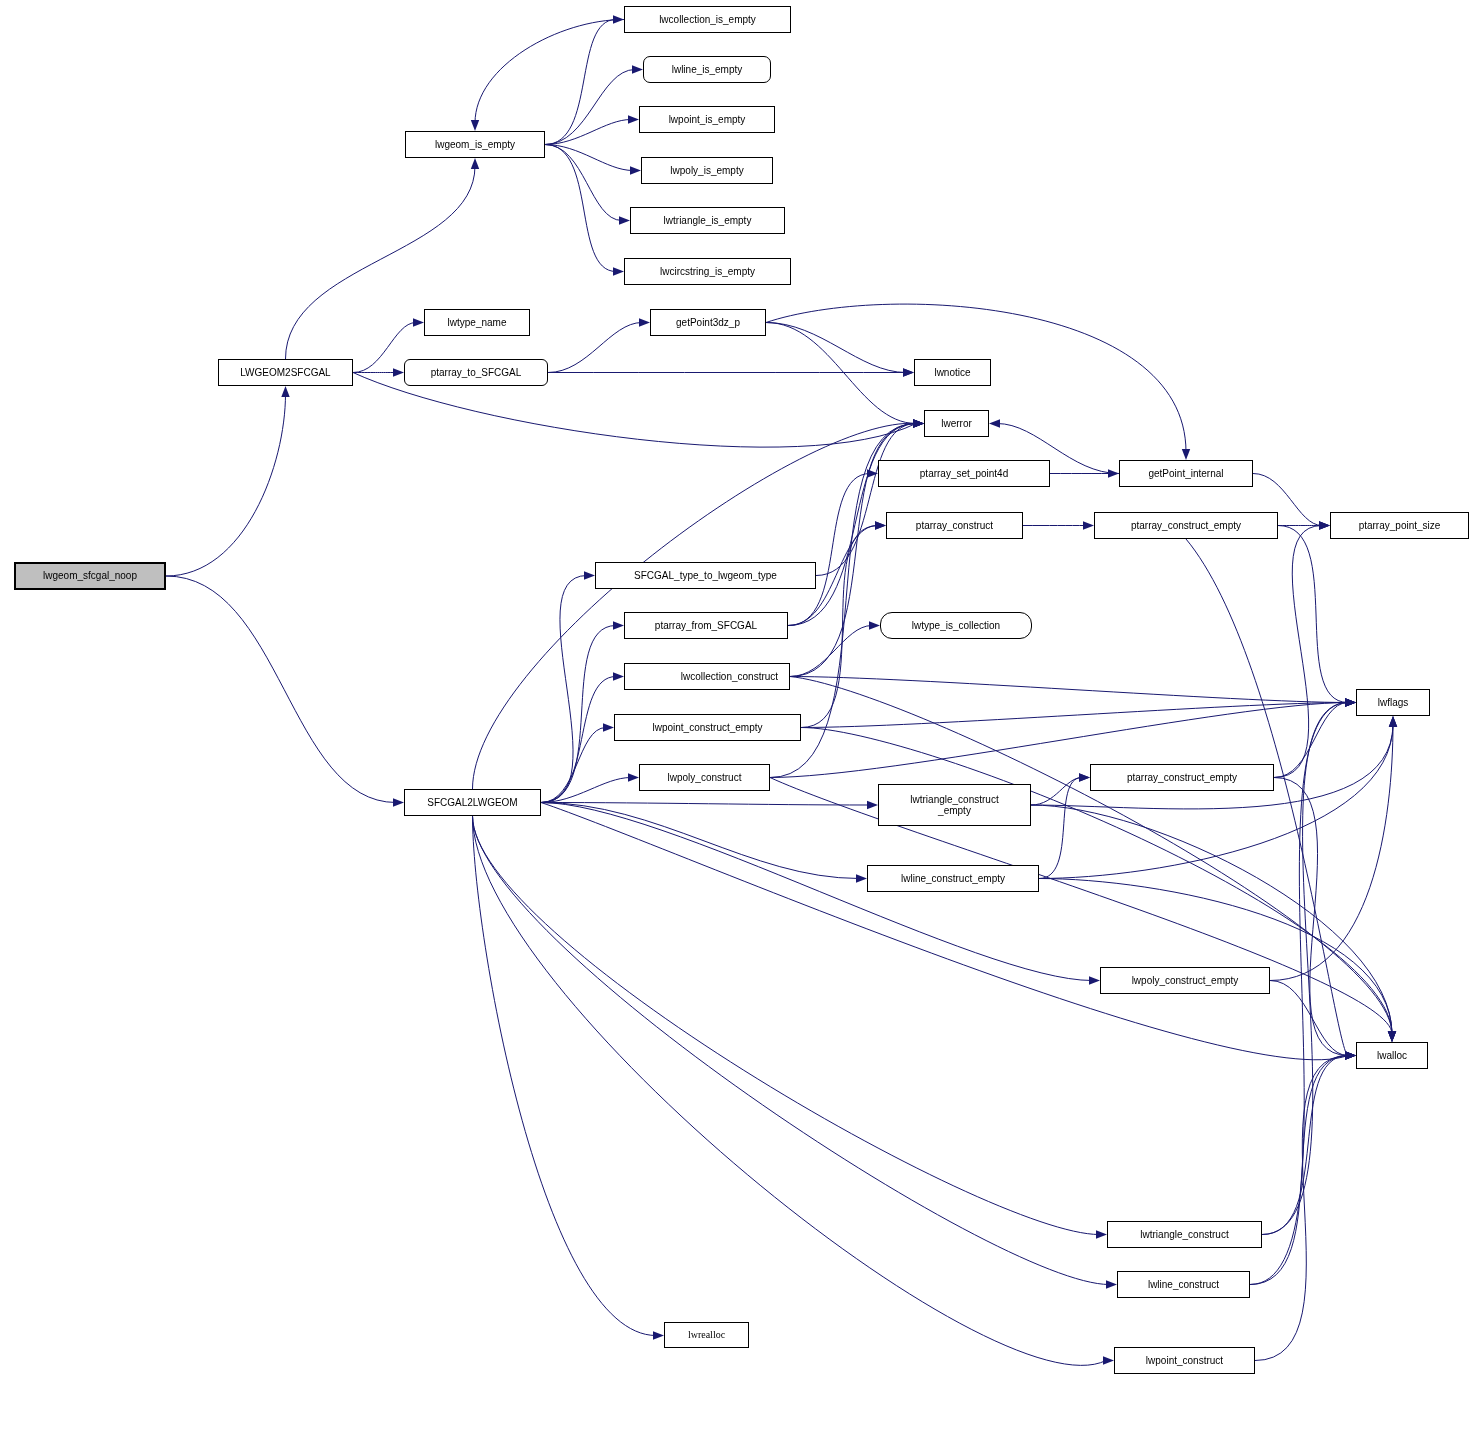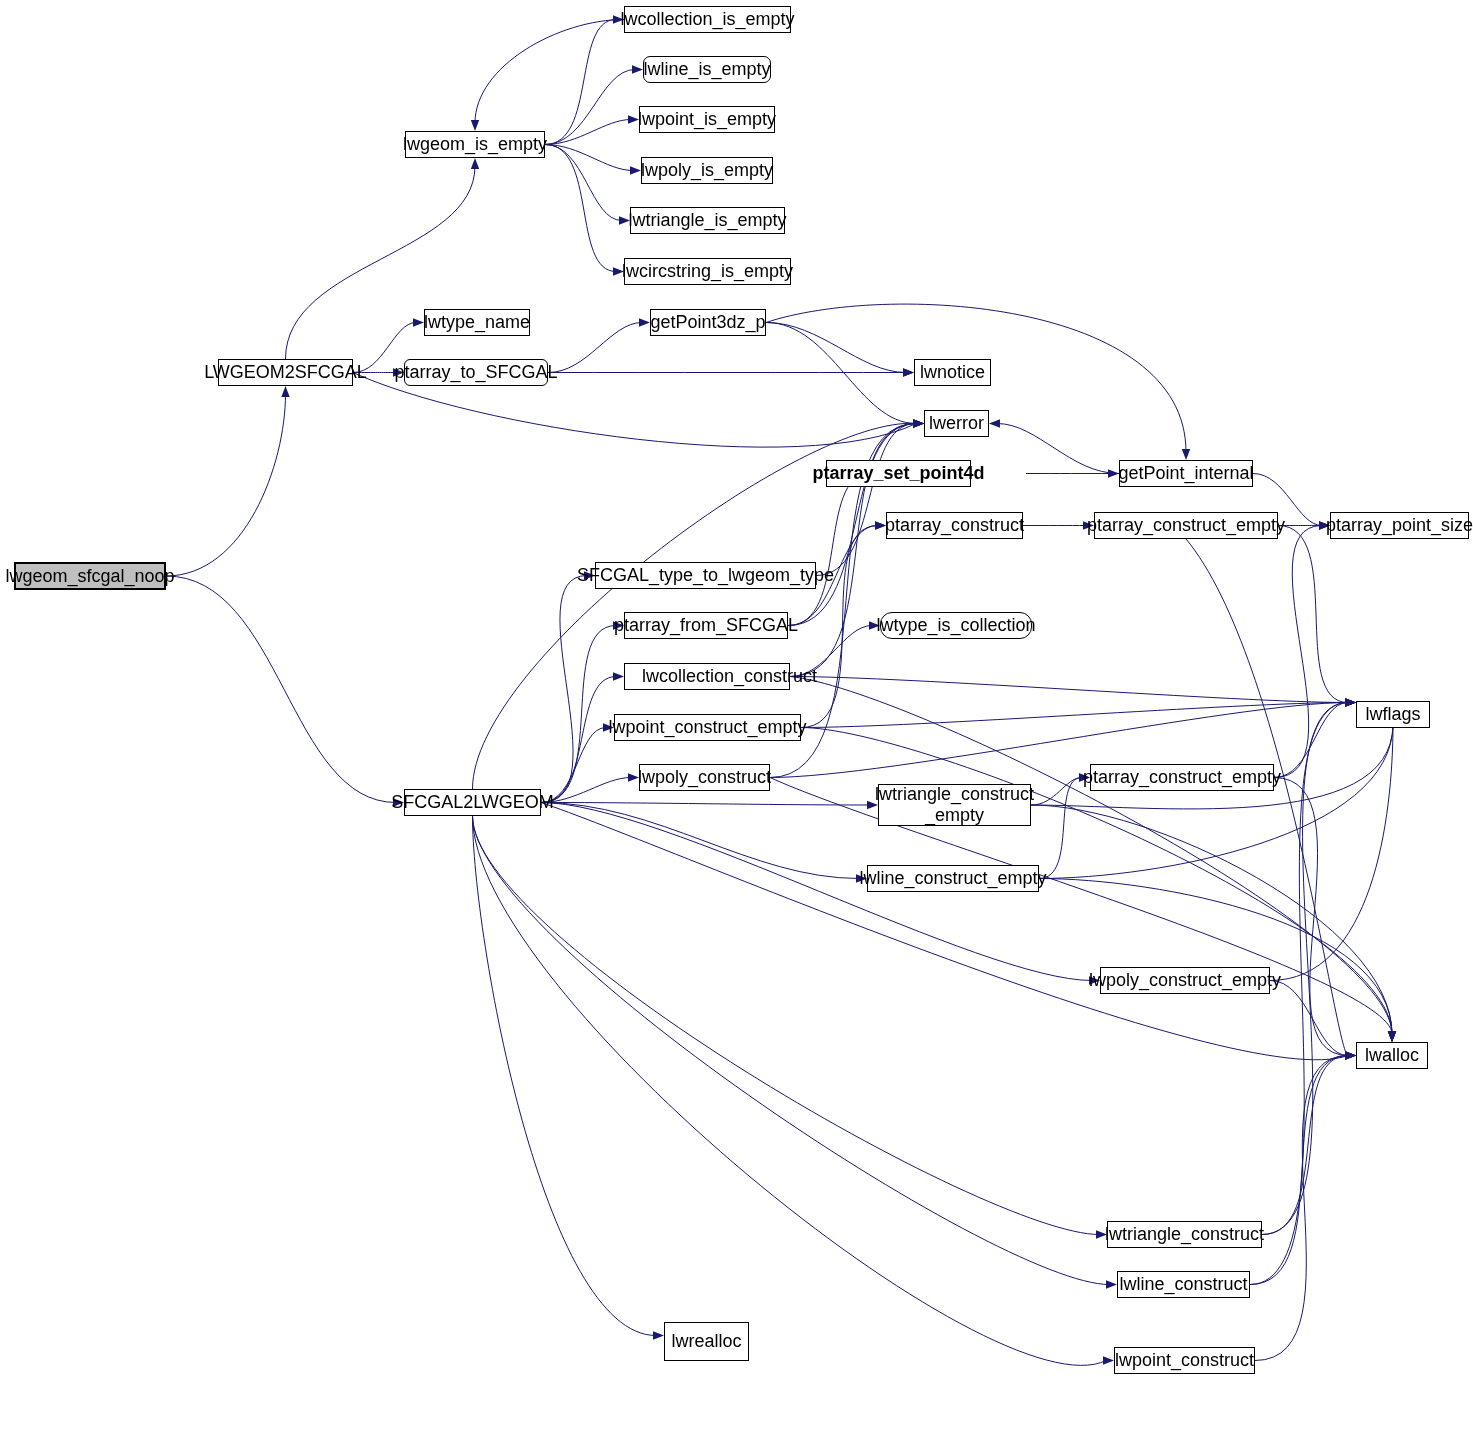--- a/index.html
+++ b/index.html
@@ -18,21 +18,21 @@
     overflow:hidden;
   }
   .edge-layer{position:absolute;left:0;top:0;pointer-events:none;}
   .node-layer{position:absolute;left:0;top:0;width:100%;height:100%;}
   .node{
     position:absolute;
     box-sizing:border-box;
     border:1px solid var(--node-border);
     background:var(--node-fill);
     color:var(--text-color);
-    font-size:18px;
+    font-size:10px;
     line-height:1.15;
     display:flex;
     align-items:center;
     justify-content:center;
     text-align:center;
     white-space:pre-line;
     cursor:pointer;
   }
   .node.hl{
     background:var(--hl-fill);
@@ -194,37 +194,37 @@
       <div class="node" style="left: 641px; top: 157px; width: 132px; height: 27px;">lwpoly_is_empty</div>
       <div class="node" style="left: 630px; top: 207px; width: 155px; height: 27px;">lwtriangle_is_empty</div>
       <div class="node" style="left: 624px; top: 258px; width: 167px; height: 27px;">lwcircstring_is_empty</div>
       <div class="node" style="left: 405px; top: 131px; width: 140px; height: 27px;">lwgeom_is_empty</div>
       <div class="node" style="left: 424px; top: 309px; width: 106px; height: 27px;">lwtype_name</div>
       <div class="node" style="left: 650px; top: 309px; width: 116px; height: 27px;">getPoint3dz_p</div>
       <div class="node" style="left: 404px; top: 359px; width: 144px; height: 27px; border-radius: 6px;">ptarray_to_SFCGAL</div>
       <div class="node" style="left: 218px; top: 359px; width: 135px; height: 27px;">LWGEOM2SFCGAL</div>
       <div class="node" style="left: 914px; top: 359px; width: 77px; height: 27px;">lwnotice</div>
       <div class="node" style="left: 924px; top: 410px; width: 65px; height: 27px;">lwerror</div>
-      <div class="node" style="left: 826px; top: 460px; width: 145px; height: 27px; font-weight: bold;">ptarray_set_point4d</div>
+      <div class="node" style="left: 878px; top: 460px; width: 172px; height: 27px;">ptarray_set_point4d</div>
       <div class="node" style="left: 1119px; top: 460px; width: 134px; height: 27px;">getPoint_internal</div>
       <div class="node" style="left: 886px; top: 512px; width: 137px; height: 27px;">ptarray_construct</div>
       <div class="node" style="left: 1094px; top: 512px; width: 184px; height: 27px;">ptarray_construct_empty</div>
       <div class="node" style="left: 1330px; top: 512px; width: 139px; height: 27px;">ptarray_point_size</div>
       <div class="node" style="left: 595px; top: 562px; width: 221px; height: 27px;">SFCGAL_type_to_lwgeom_type</div>
       <div class="node" style="left: 624px; top: 612px; width: 164px; height: 27px;">ptarray_from_SFCGAL</div>
       <div class="node" style="left: 880px; top: 612px; width: 152px; height: 27px; border-radius: 12px;">lwtype_is_collection</div>
       <div class="node" style="left: 624px; top: 663px; width: 166px; height: 27px; padding-left: 45px;">lwcollection_construct</div>
-      <div class="node" style="left: 1356px; top: 689px; width: 74px; height: 27px; margin-top: 12px;">lwflags</div>
+      <div class="node" style="left: 1356px; top: 689px; width: 74px; height: 27px;">lwflags</div>
       <div class="node" style="left: 614px; top: 714px; width: 187px; height: 27px;">lwpoint_construct_empty</div>
       <div class="node" style="left: 639px; top: 764px; width: 131px; height: 27px;">lwpoly_construct</div>
       <div class="node" style="left: 1090px; top: 764px; width: 184px; height: 27px;">ptarray_construct_empty</div>
       <div class="node" style="left: 878px; top: 784px; width: 153px; height: 42px;">lwtriangle_construct
 _empty</div>
       <div class="node" style="left: 404px; top: 789px; width: 137px; height: 27px;">SFCGAL2LWGEOM</div>
       <div class="node" style="left: 867px; top: 865px; width: 172px; height: 27px;">lwline_construct_empty</div>
       <div class="node" style="left: 1100px; top: 967px; width: 170px; height: 27px;">lwpoly_construct_empty</div>
       <div class="node" style="left: 1356px; top: 1042px; width: 72px; height: 27px;">lwalloc</div>
       <div class="node" style="left: 1107px; top: 1221px; width: 155px; height: 27px;">lwtriangle_construct</div>
       <div class="node" style="left: 1117px; top: 1271px; width: 133px; height: 27px;">lwline_construct</div>
-      <div class="node" style="left: 664px; top: 1322px; width: 85px; height: 39px;">lwrealloc</div>
+      <div class="node" style="left: 664px; top: 1322px; width: 85px; height: 26px; font-family: Liberation Serif, serif;">lwrealloc</div>
       <div class="node" style="left: 1114px; top: 1347px; width: 141px; height: 27px;">lwpoint_construct</div>
     </div>
 </div>
 
 </body></html>

